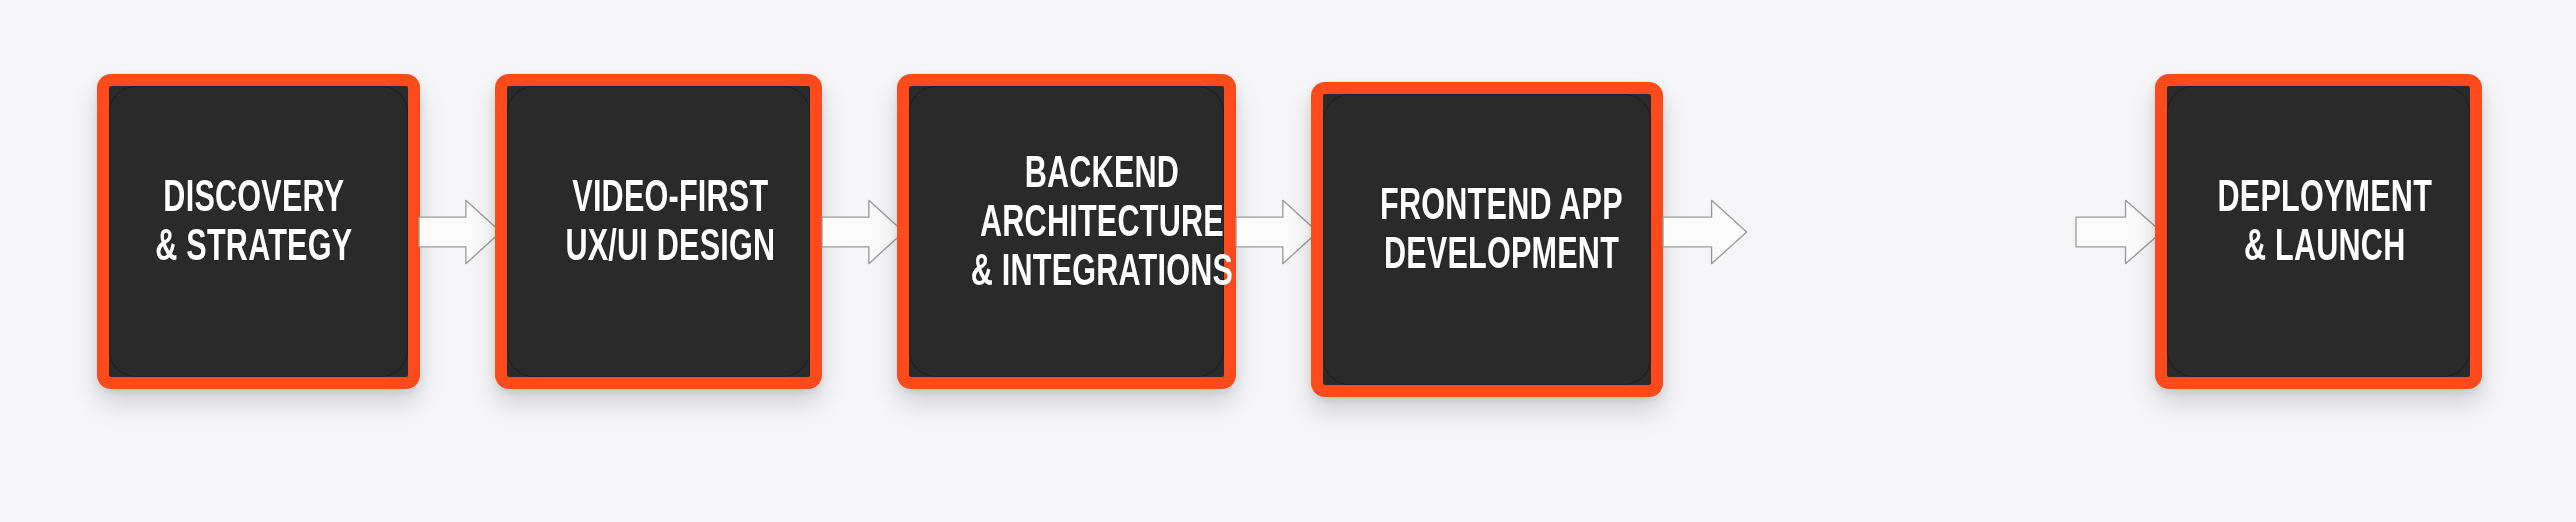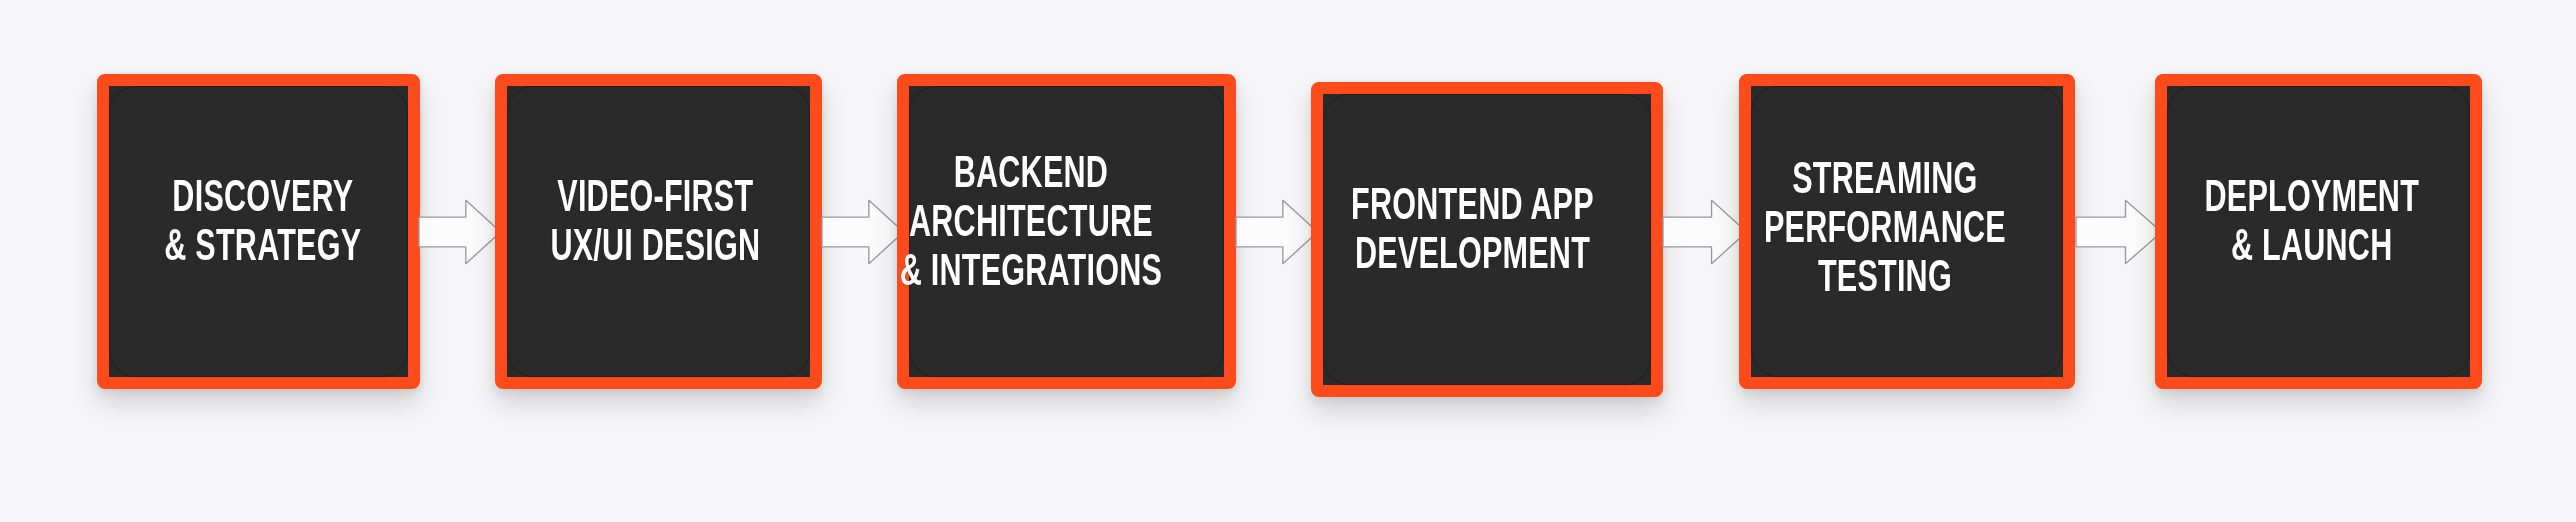--- a/index.html
+++ b/index.html
@@ -18,26 +18,26 @@
     position: absolute;
     left: 0; top: 0;
     width: 2576px; height: 523px;
   }
   .step {
     position: absolute;
     top: 74px;
     height: 315px;
     box-sizing: border-box;
     border: 12px solid #ff4a1c;
-    border-radius: 8px;
+    border-radius: 14px;
     background: #2a2a2a;
     box-shadow: 0 14.8px 27px rgba(0,0,0,0.14), 0 4px 8px rgba(0,0,0,0.08);
     display: flex;
     align-items: center;
-    justify-content: flex-end;
+    justify-content: flex-start;
   }
   .step-inner {
     position: absolute;
     inset: 0;
     border-radius: 27px;
     box-shadow: inset 0 0 0 0.7px rgba(0,0,0,0.35);
     pointer-events: none;
   }
   .label {
     color: #ffffff;
@@ -117,28 +117,20 @@
       <span class="line">DEVELOPMENT</span>
     </div>
   </div>
 
   <div class="arrow" style="left:1663px; width:85px;">
     <svg viewBox="0 0 126 98" preserveAspectRatio="none">
       <path d="M0 27 L72 27 L72 2 L124 49 L72 96 L72 71 L0 71 Z" fill="#fbfbfb" stroke="#9a9a9a" stroke-width="2" stroke-linejoin="round"></path>
     </svg>
   </div>
 
-  <div class="step" style="left:1739px; width:336px;">
-    <div class="step-inner"></div>
-    <div class="label" style="margin-top:-10.7px;">
-      <span class="line">STREAMING</span>
-      <span class="line">PERFORMANCE</span>
-      <span class="line">TESTING</span>
-    </div>
-  </div>
 
   <div class="arrow" style="left:2076px; width:87px;">
     <svg viewBox="0 0 130 98" preserveAspectRatio="none">
       <path d="M0 27 L74 27 L74 2 L128 49 L74 96 L74 71 L0 71 Z" fill="#fbfbfb" stroke="#9a9a9a" stroke-width="2" stroke-linejoin="round"></path>
     </svg>
   </div>
 
   <div class="step" style="left:2155px; width:327px;">
     <div class="step-inner"></div>
     <div class="label" style="margin-top:-24px;">

